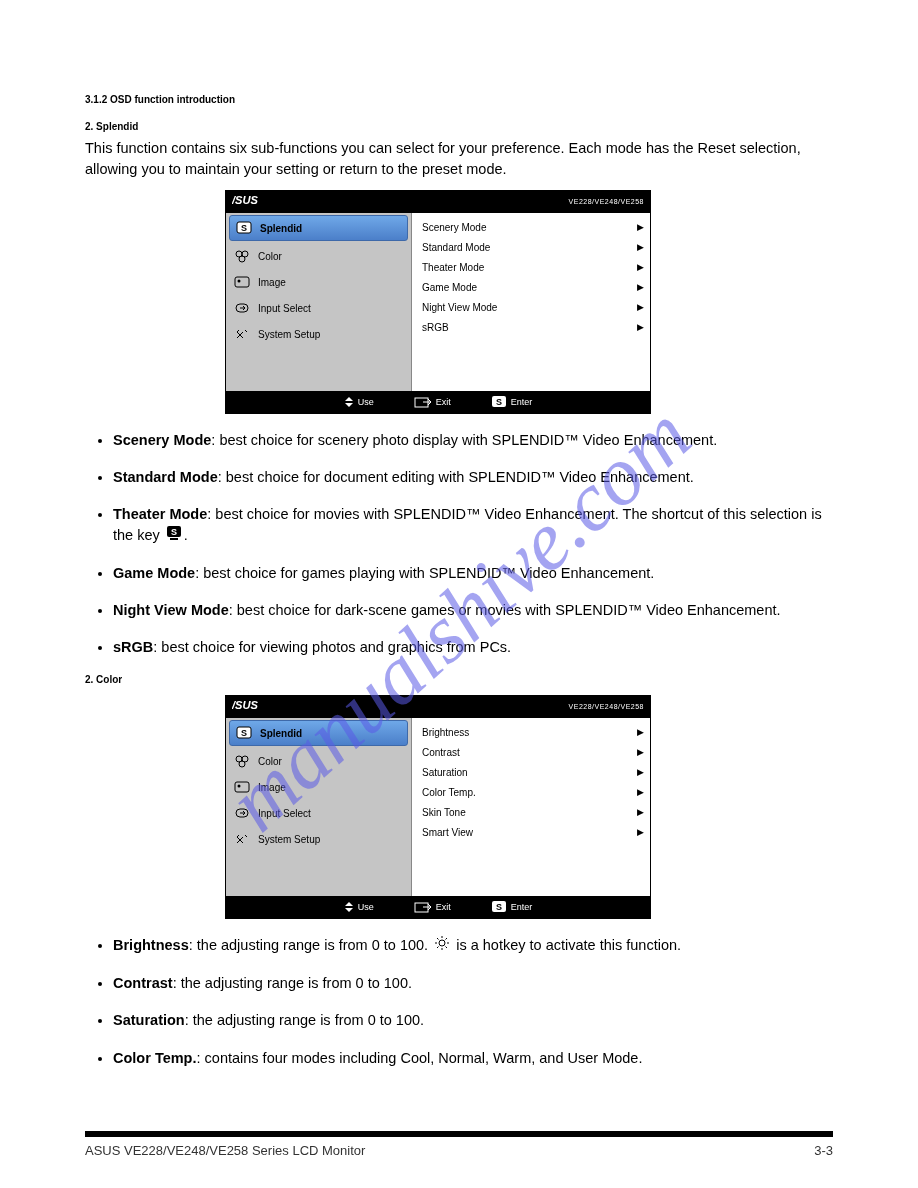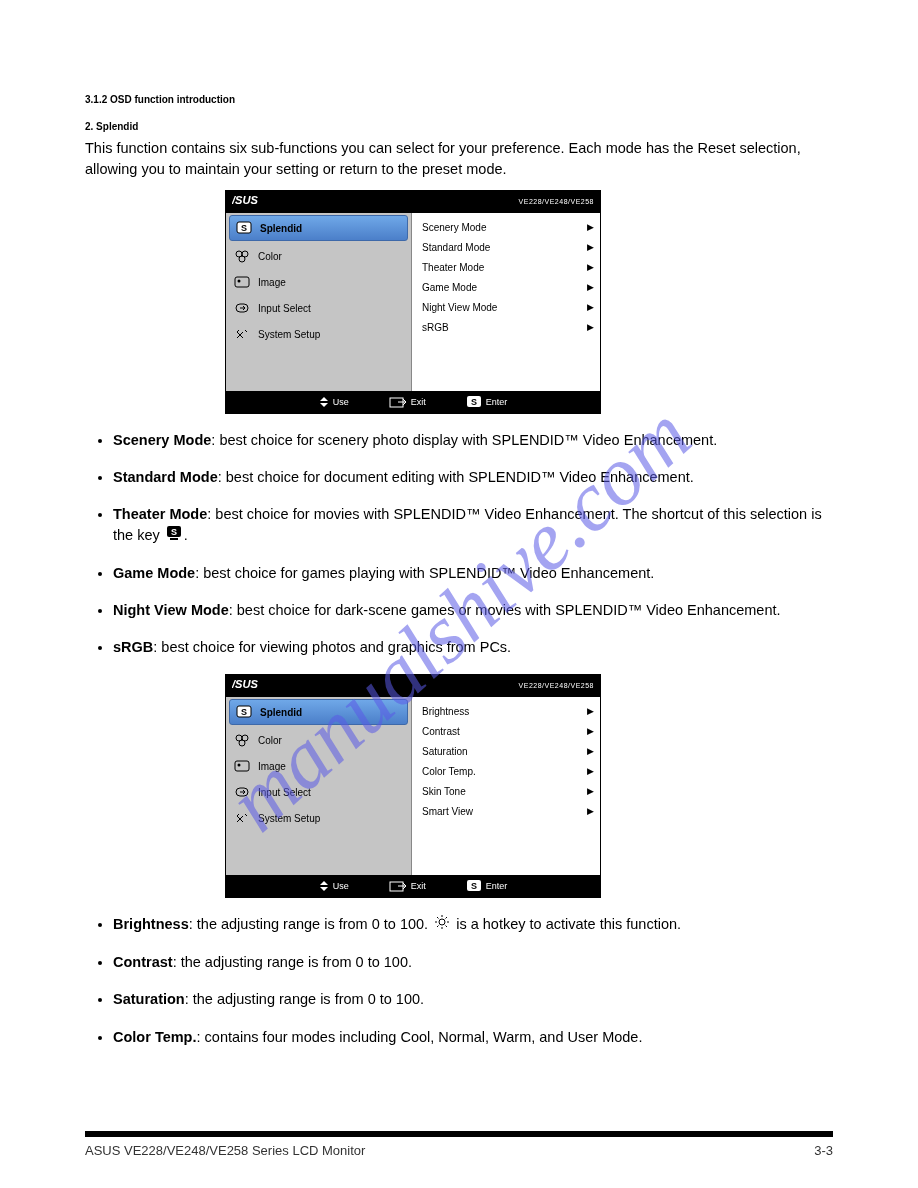--- a/index.html
+++ b/index.html
@@ -43,21 +43,21 @@
     right: 85px;
     border-top: 6px solid #000000;
     padding-top: 6px;
     font-size: 13px;
     color: #333;
     display: flex;
     justify-content: space-between;
   }
   
   .osd {
-    width: 376px;
+    width: 426px;
     margin: 10px auto 14px 140px;
     border: 1px solid #000;
     background: #fff;
     font-size: 10px;
   }
   .osd-header {
     background: #000;
     color: #fff;
     height: 22px;
     display: flex;
@@ -265,20 +265,21 @@
             <rect x="1" y="1" width="14" height="11" rx="2" fill="#000"></rect>
             <text x="5" y="10" font-size="9" font-weight="bold" fill="#fff">S</text>
             <rect x="4" y="13" width="8" height="2" fill="#000"></rect>
           </svg></span>.
     </li>
     <li><strong>Game Mode</strong><span>: best choice for games playing with SPLENDID™ Video Enhancement.</span></li>
     <li><strong>Night View Mode</strong><span>: best choice for dark-scene games or movies with SPLENDID™ Video Enhancement.</span></li>
     <li><strong>sRGB</strong><span>: best choice for viewing photos and graphics from PCs.</span></li>
   </ul>
 
+  <div class="section-heading">2.  Color</div>
 
   <div class="osd">
     <div class="osd-header">
       <span>
         <svg class="logo" viewBox="0 0 80 14">
             <text x="0" y="11" fill="#fff" font-family="Arial" font-weight="bold" font-style="italic" font-size="13">/SUS</text>
           </svg>
       </span>
       <span class="model">VE228/VE248/VE258</span>
     </div>

